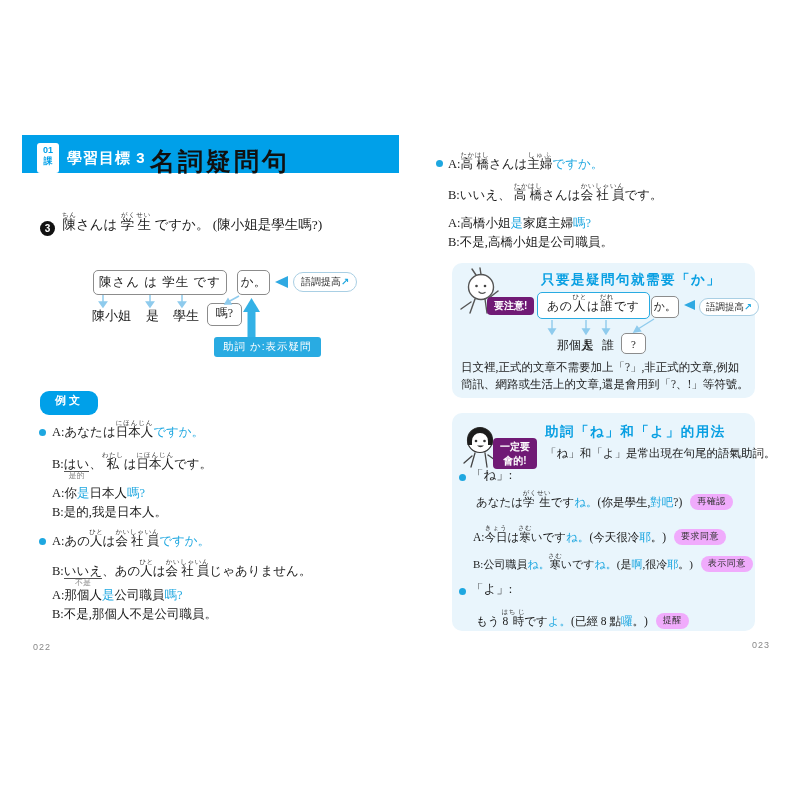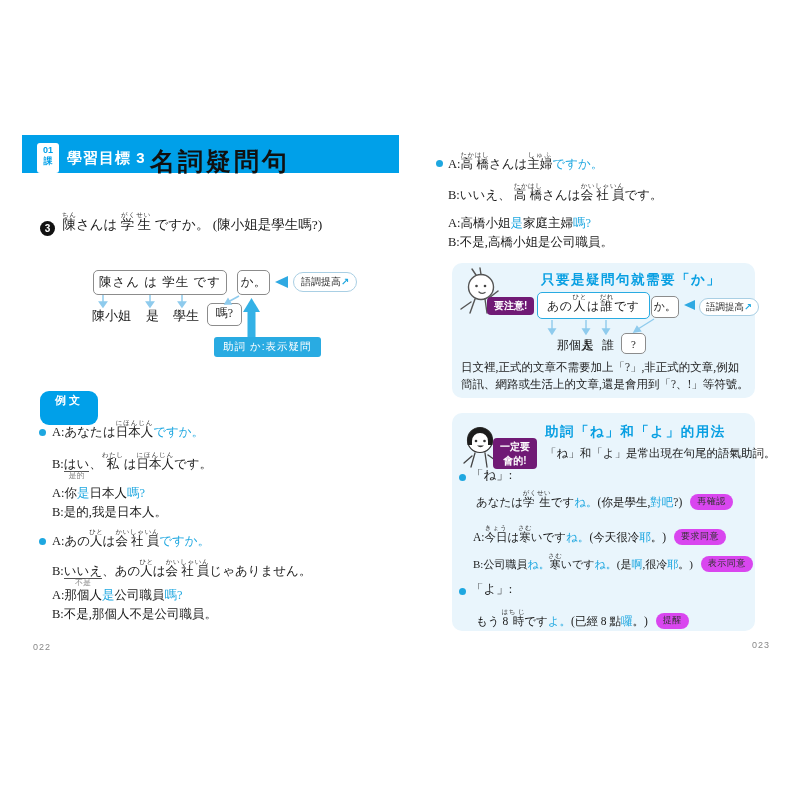--- a/index.html
+++ b/index.html
@@ -6,21 +6,21 @@
   html,body { width:800px; height:800px; background:#ffffff; overflow:hidden; }
   body { font-family:"Liberation Serif","DejaVu Serif",serif; color:#1a1a1a; position:relative; }
   .abs { position:absolute; }
   .line { position:absolute; white-space:nowrap; line-height:1.25; }
   .fs135{font-size:13.5px} .fs125{font-size:12.5px}
   .fs115{font-size:11.5px} .fs11{font-size:11px}
   ruby rt { font-size:6.5px; color:#333; letter-spacing:0.5px; font-family:"Liberation Serif","DejaVu Serif",serif; }
   .accent { color:#1ea7e0; }
   .u { position:relative; border-bottom:1.2px solid #555; }
   .u .gloss { position:absolute; left:50%; transform:translateX(-50%); top:14px; font-size:8px; color:#888; font-style:normal; white-space:nowrap; }
-  .tag { display:inline-block; background:#d946ef; color:#333; font-size:9px; padding:2px 7px 2.5px; border-radius:9px; margin-left:8px; vertical-align:2px; font-family:"Liberation Sans","DejaVu Sans",sans-serif; letter-spacing:0.5px; }
+  .tag { display:inline-block; background:#f0abfc; color:#333; font-size:9px; padding:2px 7px 2.5px; border-radius:9px; margin-left:8px; vertical-align:2px; font-family:"Liberation Sans","DejaVu Sans",sans-serif; letter-spacing:0.5px; }
   .banner { background:#00a0e9; }
   .badge { background:#fff; color:#00a0e9; border-radius:3px; text-align:center; font-family:"Liberation Sans","DejaVu Sans",sans-serif; font-weight:bold; padding-top:2px; }
   .badge div { line-height:1.25; }
   .banner-sub { color:#fff; font-weight:bold; font-family:"Liberation Sans","DejaVu Sans",sans-serif; font-size:15px; letter-spacing:1px; }
   .banner-title { color:#101010; font-weight:bold; font-size:25px; letter-spacing:3px; font-family:"Liberation Serif","DejaVu Serif",serif; }
   .numcircle { display:inline-block; width:15px; height:15px; border-radius:50%; background:#111; color:#fff; font-size:10px; font-weight:bold; text-align:center; line-height:15px; font-family:"Liberation Sans","DejaVu Sans",sans-serif; }
   .gbox { position:absolute; border:1.5px solid #8c8c8c; border-radius:5px; background:#fff; display:flex; align-items:flex-end; justify-content:center; }
   .bluebox { border:1.5px solid #29abe2; }
   .bubble { position:absolute; border:1.5px solid #a9cfe4; border-radius:10px; background:#fff; font-size:10px; color:#333; padding:2px 7px; font-family:"Liberation Sans","DejaVu Sans",sans-serif; white-space:nowrap; }
   .bubble .arr { color:#1ea7e0; font-weight:bold; }
@@ -78,21 +78,21 @@
       <polygon points="97,45 93.5,40 100.5,40"></polygon>
     <line x1="154" y1="34" x2="143" y2="40"></line>
       <polygon points="140,42 146,42 143,37"></polygon>
   </g>
   <g fill="#33b1e6">
     <polygon points="166.5,36 158,50 175,50"></polygon>
     <rect x="162.5" y="50" width="8" height="25"></rect>
   </g>
 </svg>
 
-<div class="pill-btn" style="left:40px;top:391px;width:58px;height:34px;">例文</div>
+<div class="pill-btn" style="left:40px;top:391px;width:58px;height:24px;">例文</div>
 
 <div class="dot" style="left:39px;top:429px;"></div>
 <div class="line fs125" style="left:52px;top:419px;"><span>A:あなたは</span><ruby>日本人<rt>にほんじん</rt></ruby><span class="accent">ですか。</span></div>
 <div class="line fs125" style="left:52px;top:451px;"><span>B:</span><span class="u">はい<i class="gloss">是的</i></span><span>、 </span><ruby>私<rt>わたし</rt></ruby><span> は</span><ruby>日本人<rt>にほんじん</rt></ruby><span>です。</span></div>
 <div class="line fs125" style="left:52px;top:486px;"><span>A:你</span><span class="accent">是</span><span>日本人</span><span class="accent">嗎?</span></div>
 <div class="line fs125" style="left:52px;top:505px;"><span>B:是的,我是日本人。</span></div>
 
 <div class="dot" style="left:39px;top:538px;"></div>
 <div class="line fs125" style="left:52px;top:528px;"><span>A:あの</span><ruby>人<rt>ひと</rt></ruby><span>は</span><ruby>会 社 員<rt>かいしゃいん</rt></ruby><span class="accent">ですか。</span></div>
 <div class="line fs125" style="left:52px;top:558px;"><span>B:</span><span class="u">いいえ<i class="gloss">不是</i></span><span>、あの</span><ruby>人<rt>ひと</rt></ruby><span>は</span><ruby>会 社 員<rt>かいしゃいん</rt></ruby><span>じゃありません。</span></div>

